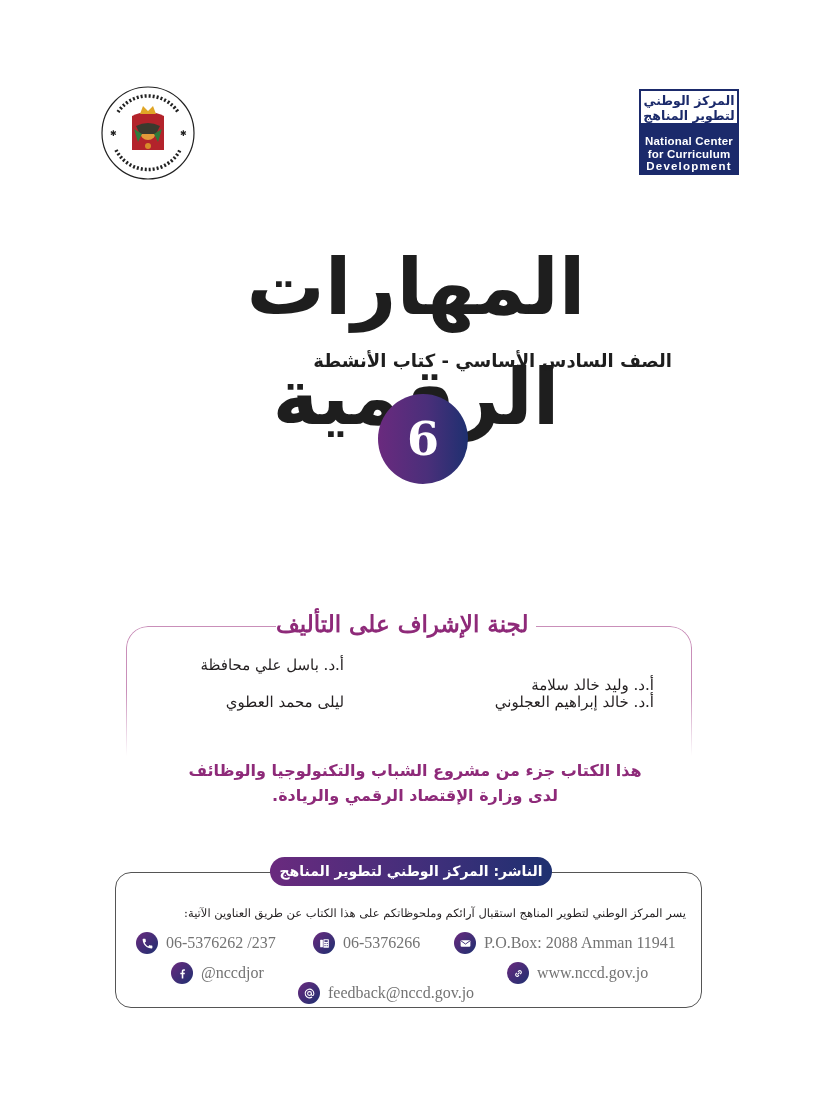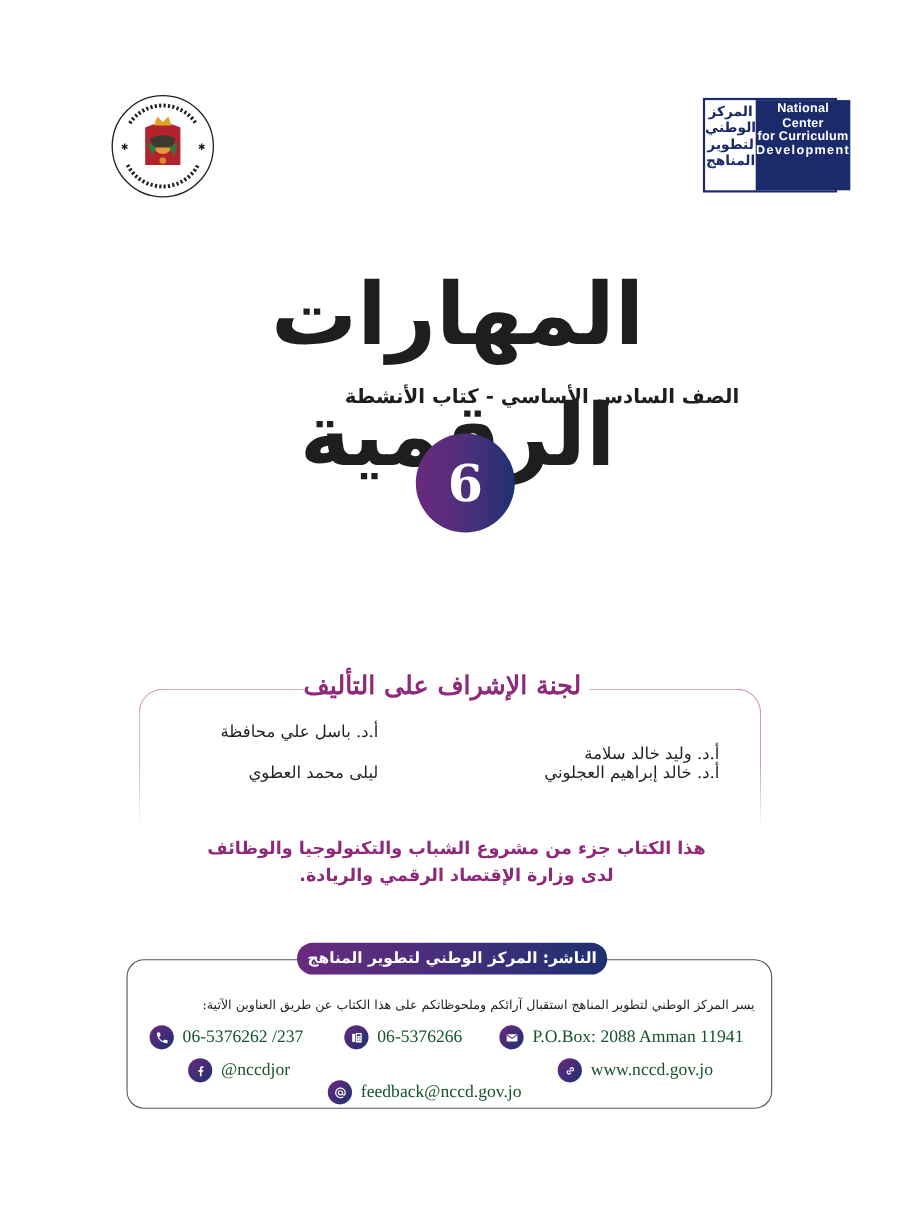--- a/index.html
+++ b/index.html
@@ -5,25 +5,25 @@
     html, body { margin: 0; padding: 0; }
     body {
       width: 832px; height: 1097px; background: #ffffff; position: relative; overflow: hidden;
       font-family: "DejaVu Sans", sans-serif; color: #231f20;
     }
     .abs { position: absolute; }
     
     .seal { left: 96px; top: 84px; width: 104px; height: 98px; }
     
     .nccd {
-      left: 639px; top: 89px; width: 122px; height: 86px; border: 2px solid #1b2a6b; box-sizing: border-box;
-      background: #fff; display: flex; flex-direction: row;
+      left: 639px; top: 89px; width: 100px; height: 86px; border: 2px solid #1b2a6b; box-sizing: border-box;
+      background: #fff; display: flex; flex-direction: column;
     }
     .nccd .ar { color: #1b2a6b; font-family: "DejaVu Sans", sans-serif; font-weight: bold; font-size: 12.5px; line-height: 15px; text-align: center; direction: rtl; padding-top: 2px; }
-    .nccd .en { background: #1b2a6b; color: #fff; font-family: "Liberation Sans", sans-serif; font-weight: bold; font-size: 11.5px; line-height: 12.5px; text-align: center; flex: 1; padding-top: 2px; letter-spacing: 0.2px; }
+    .nccd .en { background: #1b2a6b; color: #fff; font-family: "Liberation Sans", sans-serif; font-weight: bold; font-size: 11.5px; line-height: 12.5px; text-align: center; flex: 1; padding-top: 12px; letter-spacing: 0.2px; }
     .nccd .en div:last-child { letter-spacing: 1.2px; }
     
     .title {
       left: 100px; top: 232px; width: 632px; text-align: center; direction: rtl;
       font-family: "DejaVu Sans", sans-serif; font-weight: bold; font-size: 78px; line-height: 110px; color: #1e1e1e;
     }
     .subtitle {
       left: 160px; top: 350px; width: 512px; direction: rtl;
       font-family: "DejaVu Sans", sans-serif; font-weight: bold; font-size: 18px; color: #1e1e1e;
     }
@@ -61,21 +61,21 @@
     }
     .pub-label {
       left: 270px; top: 857px; width: 282px; height: 29px; border-radius: 15px;
       background: linear-gradient(90deg, #6a2a7e 0%, #3d2f7a 60%, #1e3070 100%);
       color: #fff; direction: rtl; text-align: center; font-family: "DejaVu Sans", sans-serif; font-weight: bold; font-size: 14px; line-height: 29px;
     }
     .pub-text {
       left: 130px; top: 906px; width: 556px; text-align: right; direction: rtl;
       font-family: "DejaVu Serif", serif; font-size: 11.5px; color: #231f20;
     }
-    .contact { display: flex; align-items: center; gap: 8px; white-space: nowrap; font-family: "Liberation Serif", serif; font-size: 16px; color: #14532d; }
+    .contact { display: flex; align-items: center; gap: 8px; white-space: nowrap; font-family: "Liberation Serif", serif; font-size: 16px; color: #737373; }
     .ico {
       width: 22px; height: 22px; border-radius: 50%;
       background: linear-gradient(135deg, #6a2a7e 0%, #1e3070 100%);
       display: inline-flex; align-items: center; justify-content: center; flex: none;
     }
     .ico svg { width: 13px; height: 13px; }
     .c-phone { left: 136px; top: 932px; }
     .c-fax { left: 313px; top: 932px; }
     .c-pobox { left: 454px; top: 932px; }
     .c-fb { left: 171px; top: 962px; }

